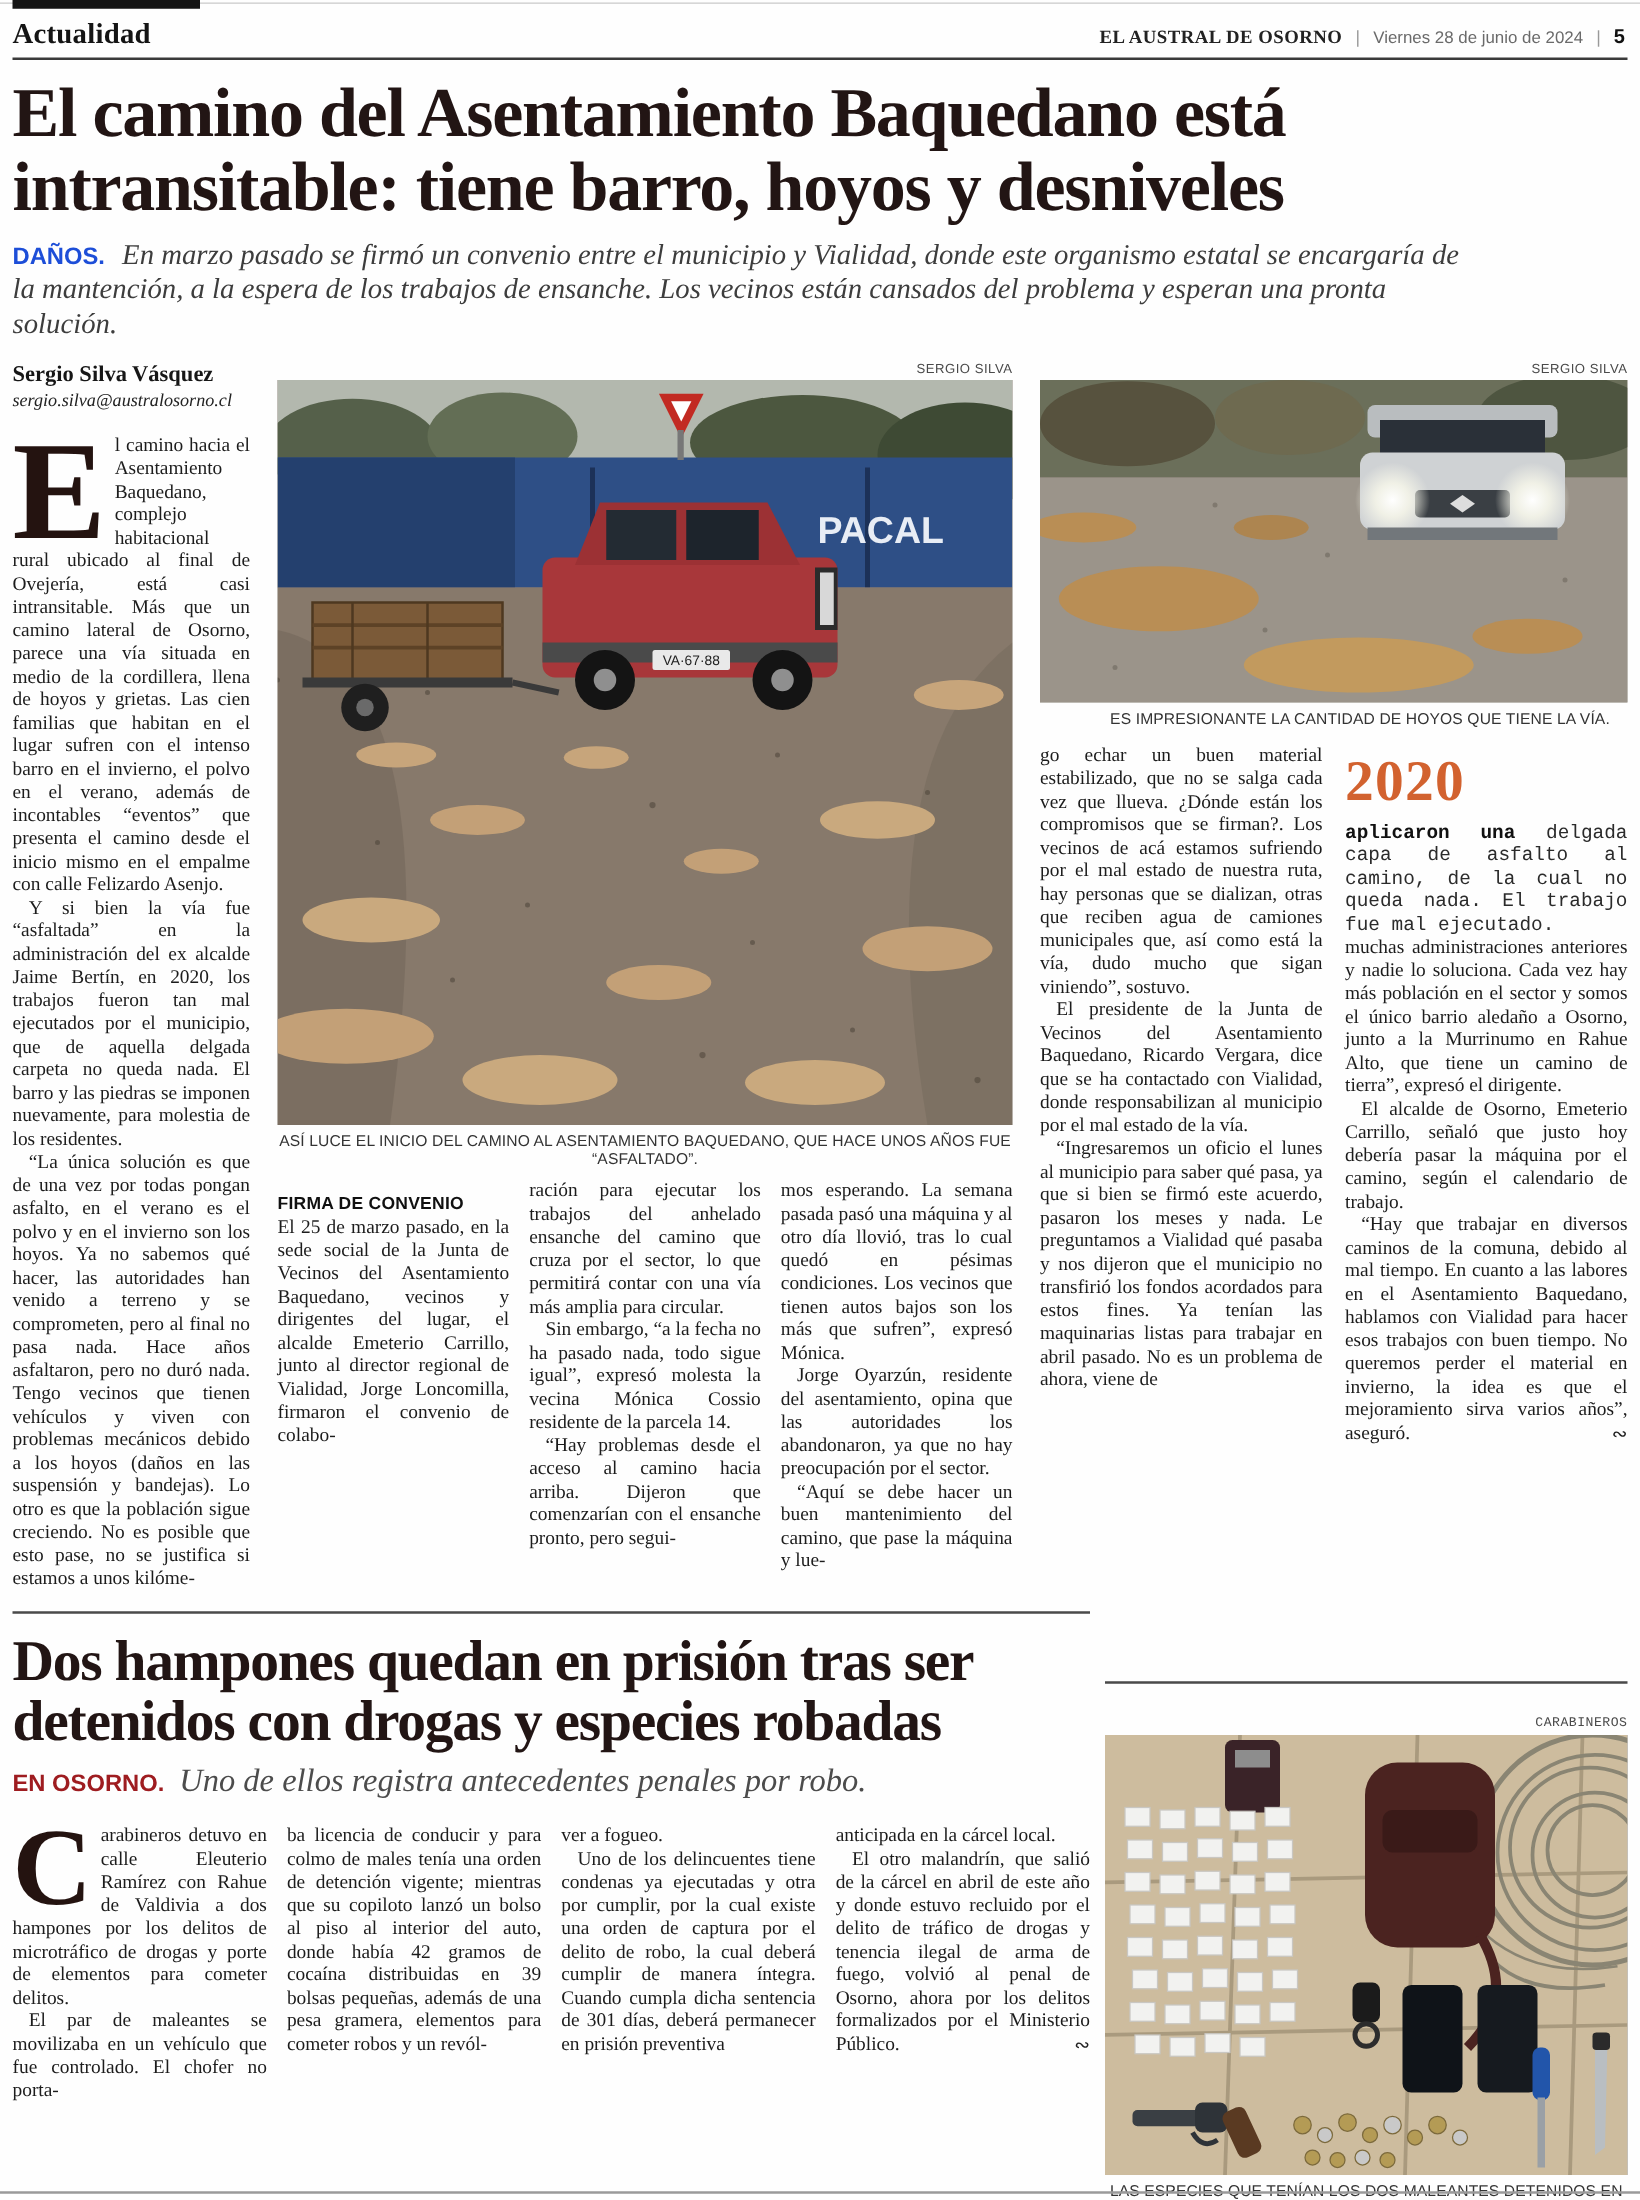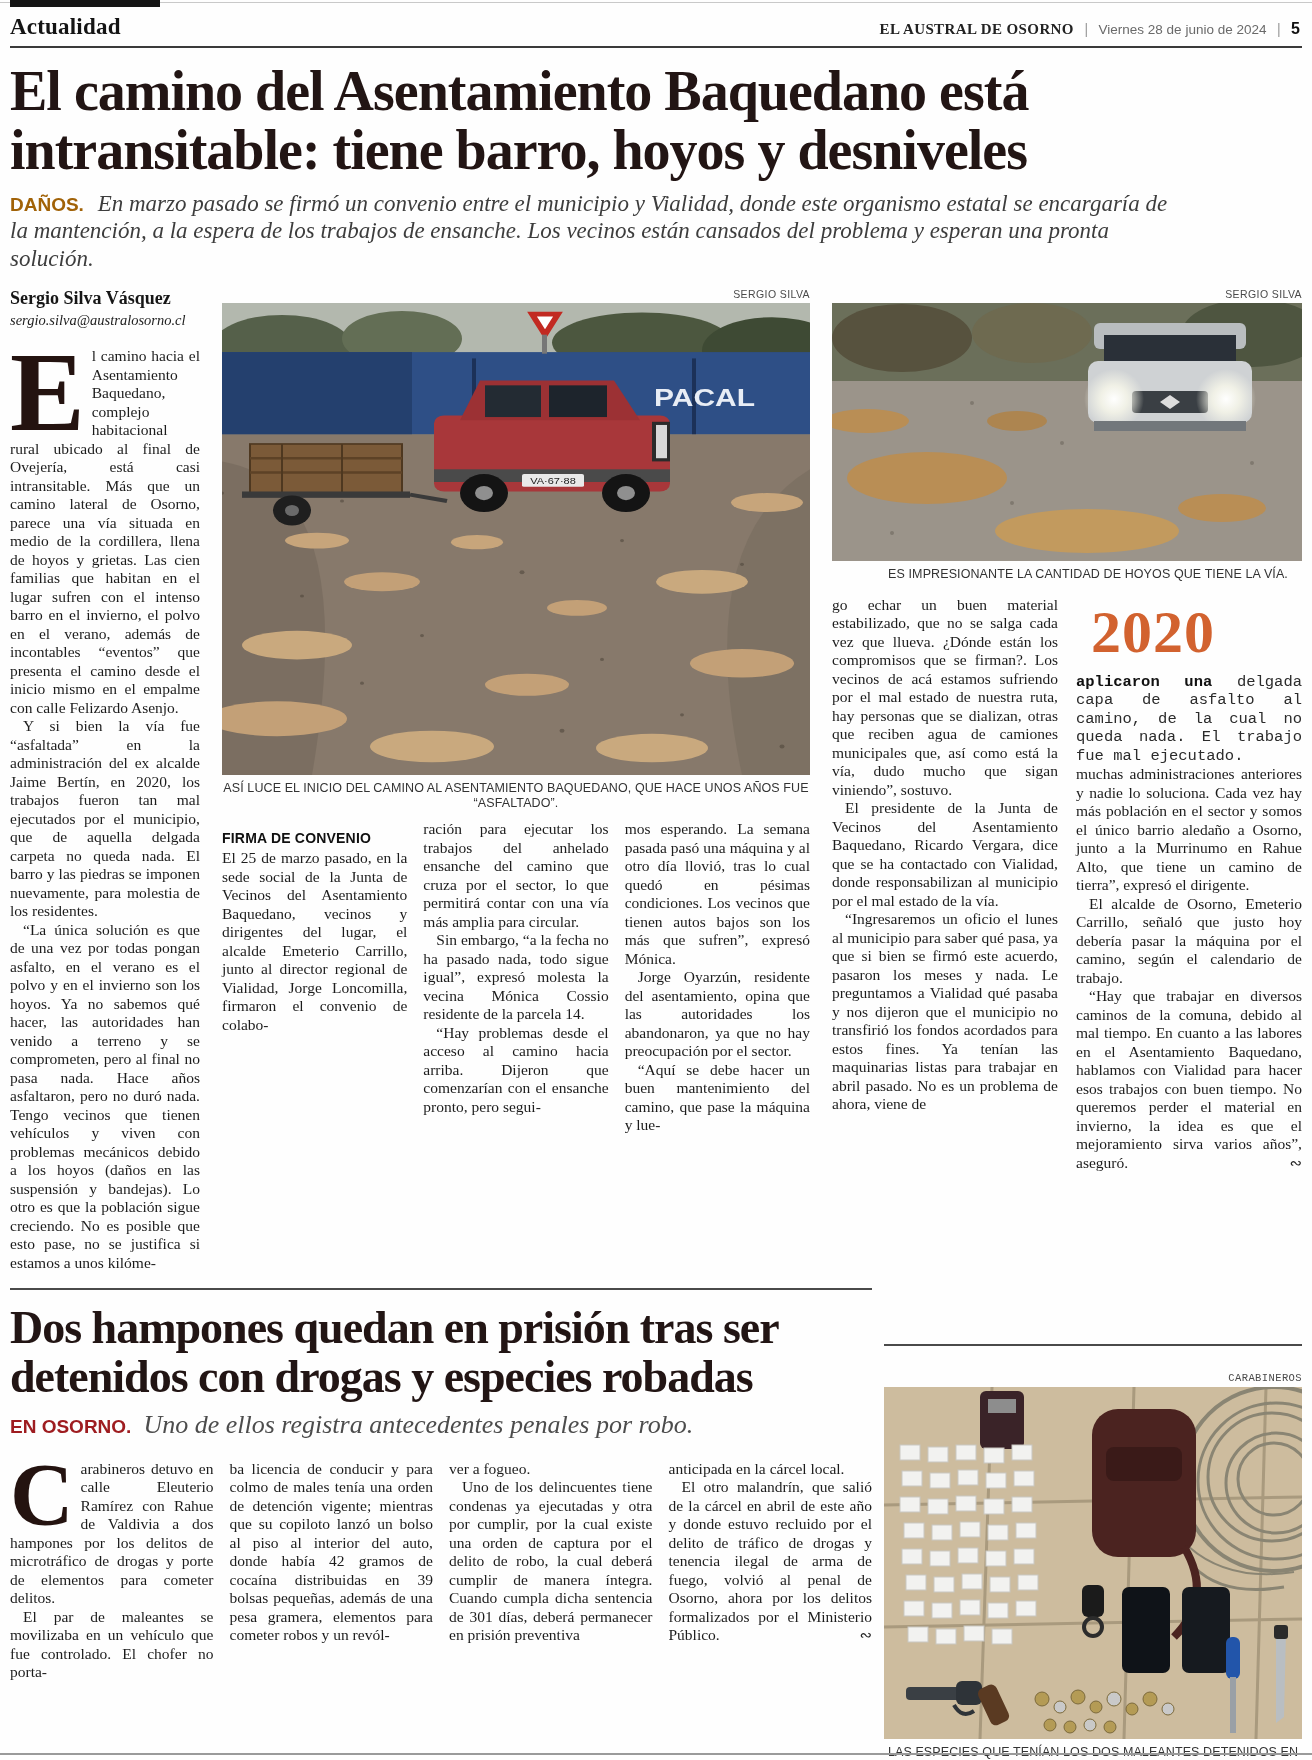--- a/index.html
+++ b/index.html
@@ -14,42 +14,42 @@
   .masthead{font-family:"Liberation Serif",serif;font-weight:700;font-size:15px;color:#222;letter-spacing:.4px;}
   .mast-sep{color:#999;margin:0 7px;font-family:"Liberation Sans",sans-serif;}
   .mast-date{font-family:"Liberation Sans",sans-serif;color:#6a6a6a;font-size:13.5px;}
   .pagenum{font-family:"Liberation Sans",sans-serif;font-weight:700;font-size:16px;color:#111;}
   .header-rule{height:2px;background:#3a3a3a;margin:2px 10px 0;}
   
   .h1{margin:14px 10px 6px;font-size:56px;line-height:1.05;font-weight:700;color:#221514;
       letter-spacing:-1px;max-width:1200px;}
   .deck{margin:10px 10px 16px;font-size:23px;line-height:1.2;max-width:1175px;}
   .deck-label{font-family:"Liberation Sans",sans-serif;font-weight:700;font-size:19px;
-      color:#a16207;margin-right:8px;margin-top:28px;}
+      color:#1d4ed8;margin-right:8px;margin-top:28px;}
   .deck-text{font-style:italic;color:#3d3d3d;}
   .a1-body{display:grid;grid-template-columns:190px 588px 470px;column-gap:22px;margin:0 10px;}
   .byline-name{font-size:18px;font-weight:700;color:#161616;}
   .byline-mail{font-size:14.5px;font-style:italic;color:#222;margin:3px 0 18px;}
   .bodytext p{margin:0;font-size:15.5px;line-height:18.5px;text-align:justify;}
   .plist p + p{text-indent:13px;}
   .plist.cont p{text-indent:13px;}
   .dropcap{float:left;font-size:112px;line-height:86px;font-weight:700;color:#241310;
       padding:2px 7px 0 0;font-family:"Liberation Serif",serif;}
   .dropcap.small{font-size:88px;line-height:66px;}
   .credit{font-family:"Liberation Sans",sans-serif;font-size:10.5px;color:#4a4a4a;
       text-align:right;letter-spacing:.4px;margin-bottom:3px;}
   .photo{width:100%;overflow:hidden;background:#8a8178;}
   .photo svg{display:block;}
   .caption{font-family:"Liberation Sans",sans-serif;font-size:12.5px;color:#333;
       line-height:1.15;margin:6px 0 10px;letter-spacing:.1px;text-align:center;}
   .cols3{display:grid;grid-template-columns:1fr 1fr 1fr;column-gap:16px;margin-top:2px;}
   .subhd{font-family:"Liberation Sans",sans-serif;font-size:14px;font-weight:700;color:#101010;
       margin:10px 0 3px;letter-spacing:.2px;}
   .right-cols{display:grid;grid-template-columns:1fr 1fr;column-gap:18px;margin-top:14px;}
-  .stat-num{font-size:60px;font-weight:700;color:#d2622f;letter-spacing:1px;margin:2px 15px 6px;
+  .stat-num{font-size:46px;font-weight:700;color:#d2622f;letter-spacing:1px;margin:2px 0 6px;
       font-family:"Liberation Serif",serif;}
   .stat-text{font-family:Liberation Mono, monospace;font-size:18px;line-height:22.5px;
       color:#2b2b2b;margin:0 0 16px;}
   .stat-text b{font-weight:700;color:#111;}
   .endmark{float:right;font-family:"DejaVu Sans",sans-serif;font-size:15px;color:#222;
       margin-top:-18.5px;}
   
   .a2-wrap{display:grid;grid-template-columns:862px 418px;column-gap:12px;margin:16px 10px 0;}
   .sep-rule{height:2px;background:#4a4a4a;}
   .a2-right{padding-top:56px;}
@@ -96,21 +96,21 @@
         <div class="byline-mail">sergio.silva@australosorno.cl</div>
         <p><span class="dropcap">E</span><span>l camino hacia el Asentamiento Baquedano, complejo habitacional rural ubicado al final de Ovejería, está casi intransitable. Más que un camino lateral de Osorno, parece una vía situada en medio de la cordillera, llena de hoyos y grietas. Las cien familias que habitan en el lugar sufren con el intenso barro en el invierno, el polvo en el verano, además de incontables “eventos” que presenta el camino desde el inicio mismo en el empalme con calle Felizardo Asenjo.</span></p>
         <div class="plist cont">
             <p>Y si bien la vía fue “asfaltada” en la administración del ex alcalde Jaime Bertín, en 2020, los trabajos fueron tan mal ejecutados por el municipio, que de aquella delgada carpeta no queda nada. El barro y las piedras se imponen nuevamente, para molestia de los residentes.</p>
             <p>“La única solución es que de una vez por todas pongan asfalto, en el verano es el polvo y en el invierno son los hoyos. Ya no sabemos qué hacer, las autoridades han venido a terreno y se comprometen, pero al final no pasa nada. Hace años asfaltaron, pero no duró nada. Tengo vecinos que tienen vehículos y viven con problemas mecánicos debido a los hoyos (daños en las suspensión y bandejas). Lo otro es que la población sigue creciendo. No es posible que esto pase, no se justifica si estamos a unos kilóme-</p>
           </div>
       </div>
 
       <div>
         <div class="credit">SERGIO SILVA</div>
-        <div class="photo" style="height:472px;">
+        <div class="photo" style="height:596px;">
           <svg width="100%" height="100%" viewBox="0 0 588 596" preserveAspectRatio="none">
             <rect x="0" y="0" width="588" height="80" fill="#b3b8ae"></rect>
             <ellipse cx="60" cy="55" rx="70" ry="40" fill="#55604a"></ellipse>
             <ellipse cx="180" cy="45" rx="60" ry="35" fill="#636e55"></ellipse>
             <ellipse cx="420" cy="50" rx="90" ry="38" fill="#4c573f"></ellipse>
             <ellipse cx="550" cy="60" rx="70" ry="42" fill="#3e4a34"></ellipse>
             <rect x="0" y="62" width="588" height="104" fill="#2e4f86"></rect>
             <rect x="0" y="62" width="190" height="104" fill="#24406e"></rect>
             <rect x="250" y="70" width="4" height="96" fill="#1c3158"></rect>
             <rect x="470" y="70" width="4" height="96" fill="#1c3158"></rect>

